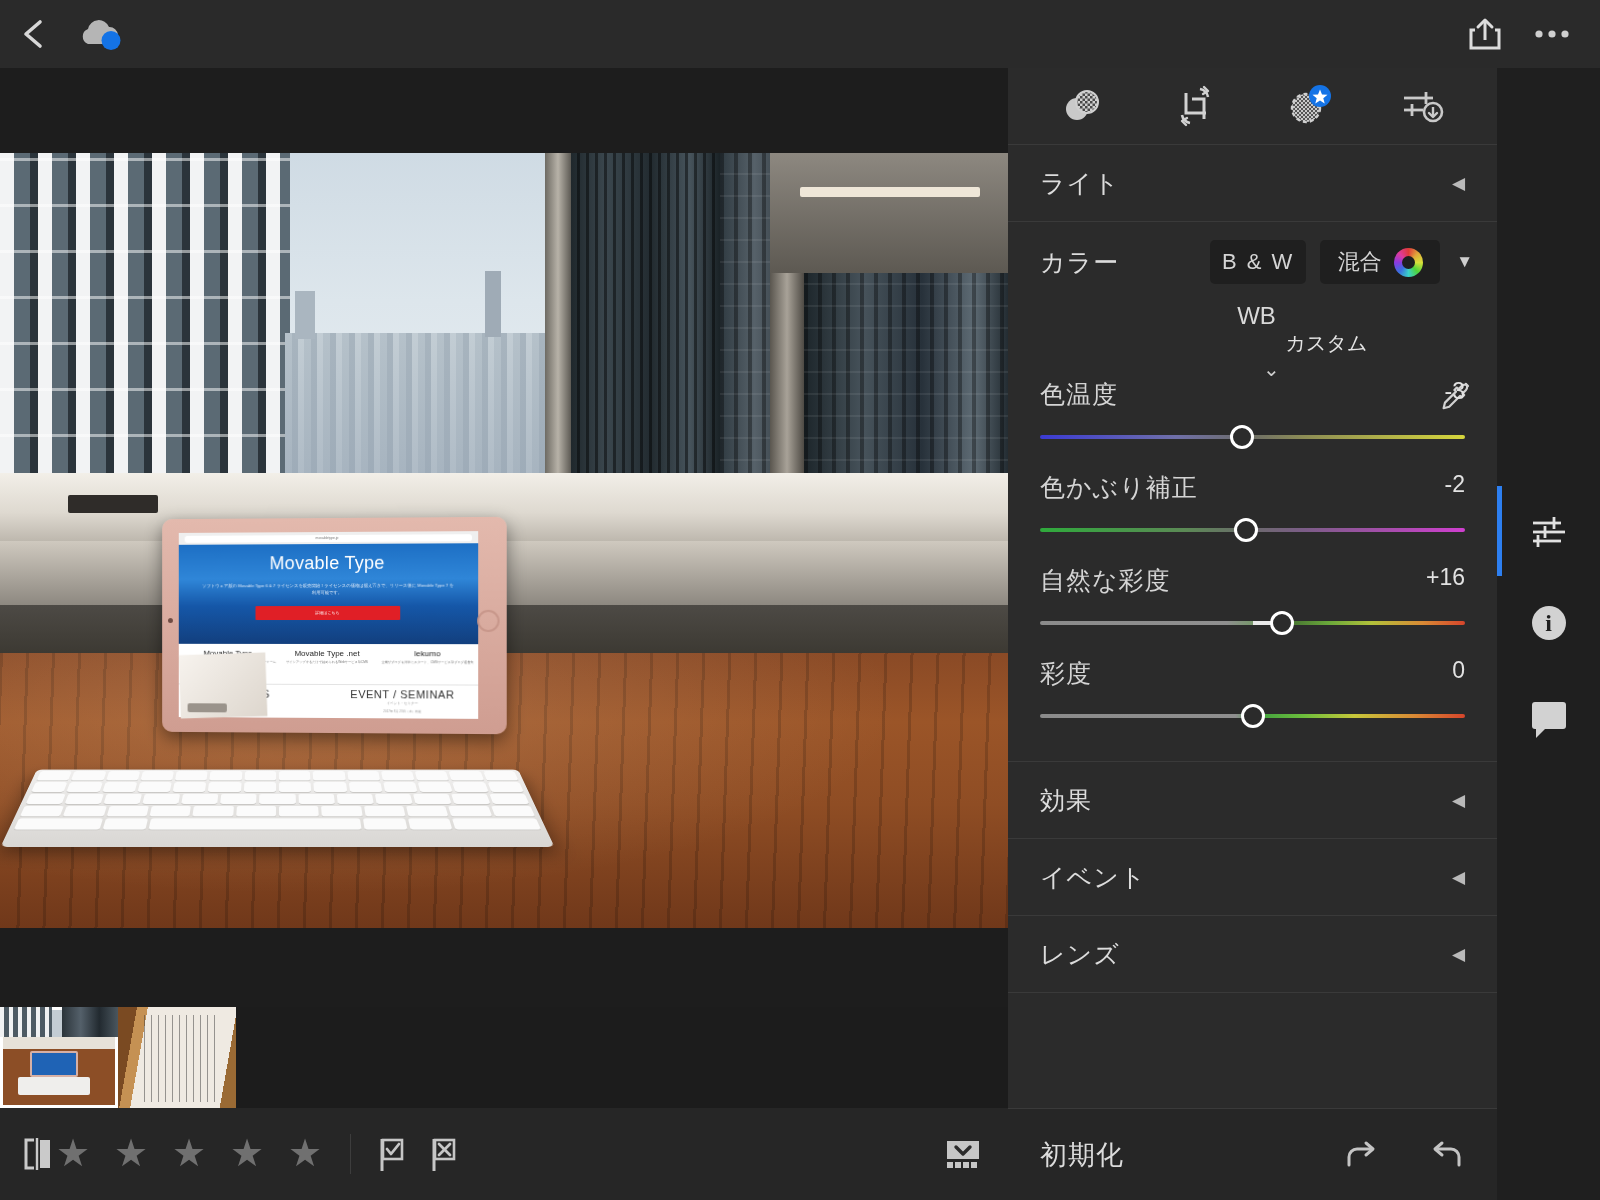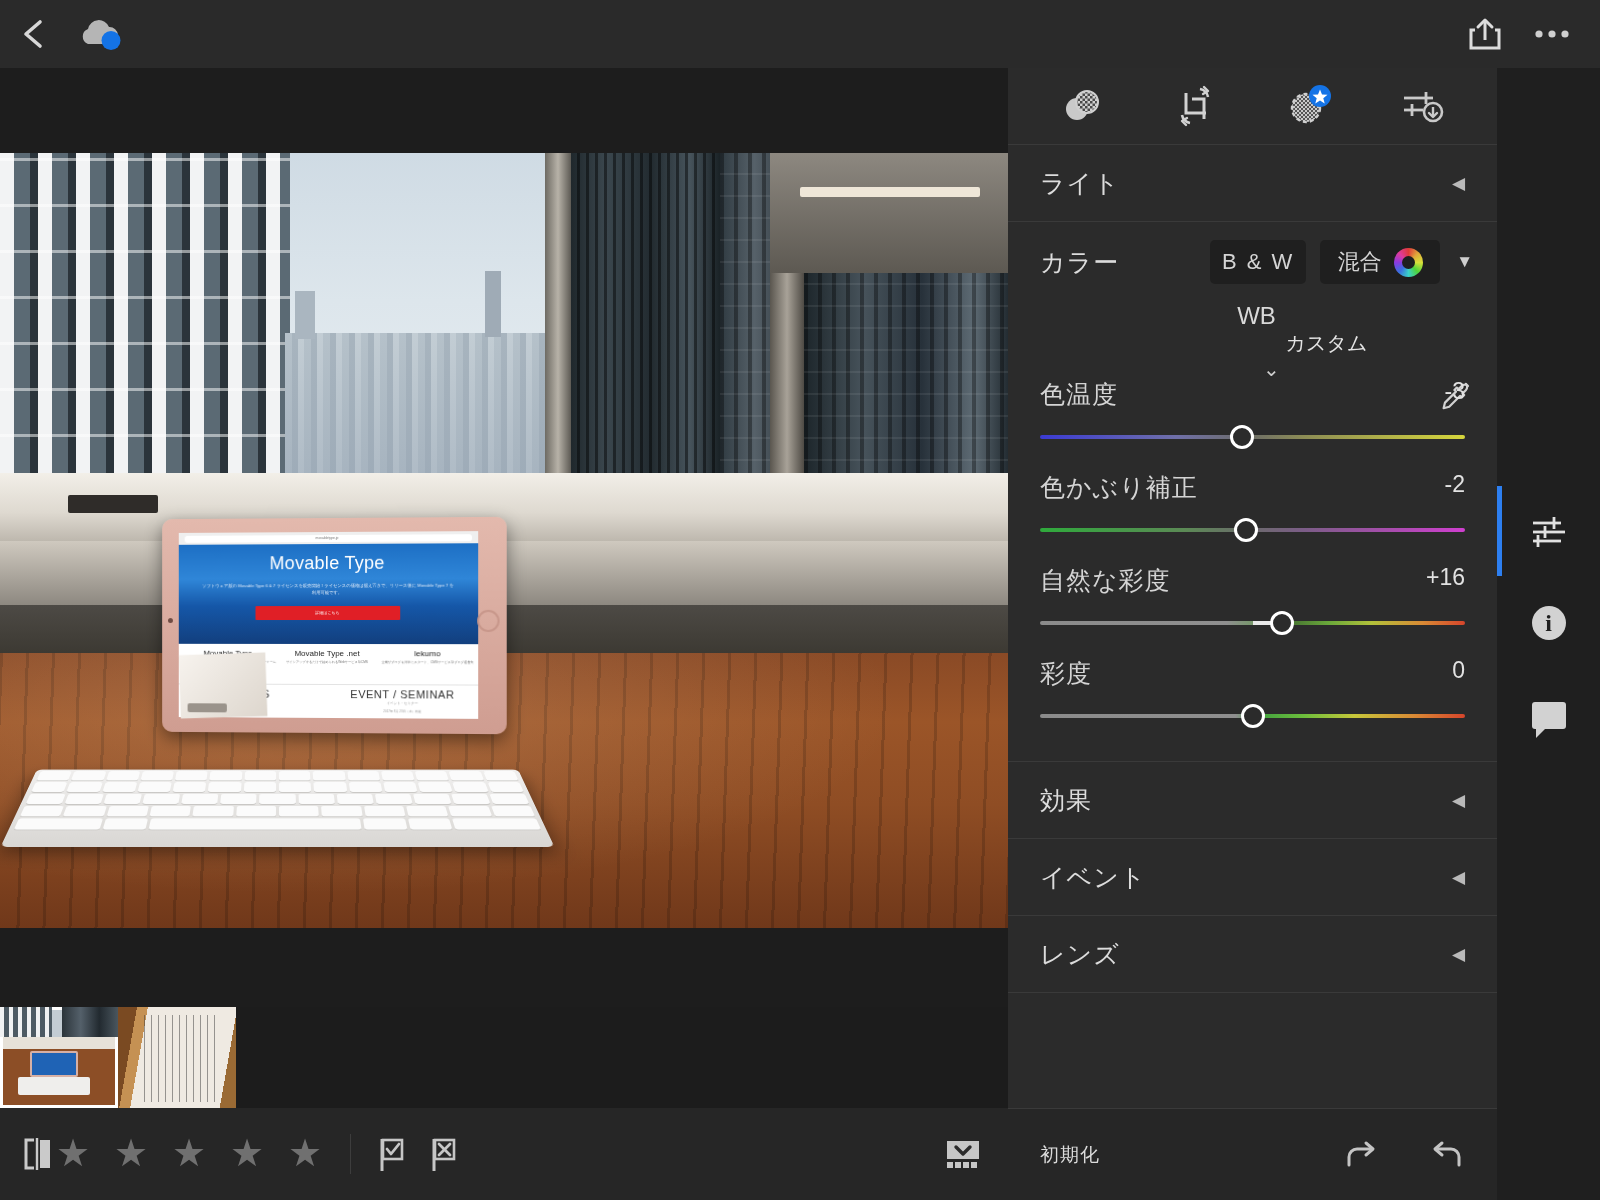--- a/index.html
+++ b/index.html
@@ -233,21 +233,21 @@
   .thumb-knob {
     position:absolute; top:0; width:24px; height:24px; margin-top:-2px; margin-left:-12px;
     border:3px solid #ffffff; border-radius:50%; background:#2b2b2b; cursor:pointer;
   }
   .fill-seg { position:absolute; top:8px; height:4px; background:#e9e9e9; }
 
   .panel-bottom {
     position:absolute; left:0; bottom:0; width:489px; height:92px;
     background:#262626; border-top:1px solid #3a3a3a; display:flex; align-items:center; padding:0 32px;
   }
-  .reset-label { color:#dcdcdc; font-size:19px; letter-spacing:1px; cursor:pointer; }
+  .reset-label { color:#dcdcdc; font-size:27px; letter-spacing:1px; cursor:pointer; }
   .pb-icons { margin-left:auto; display:flex; gap:46px; }
 
   
   .rail {
     position:absolute; left:1497px; top:68px; width:103px; height:1132px; background:#1f1f1f;
   }
   .rail-item {
     position:absolute; left:0; width:103px; height:90px;
     display:flex; align-items:center; justify-content:center; cursor:pointer;
   }

